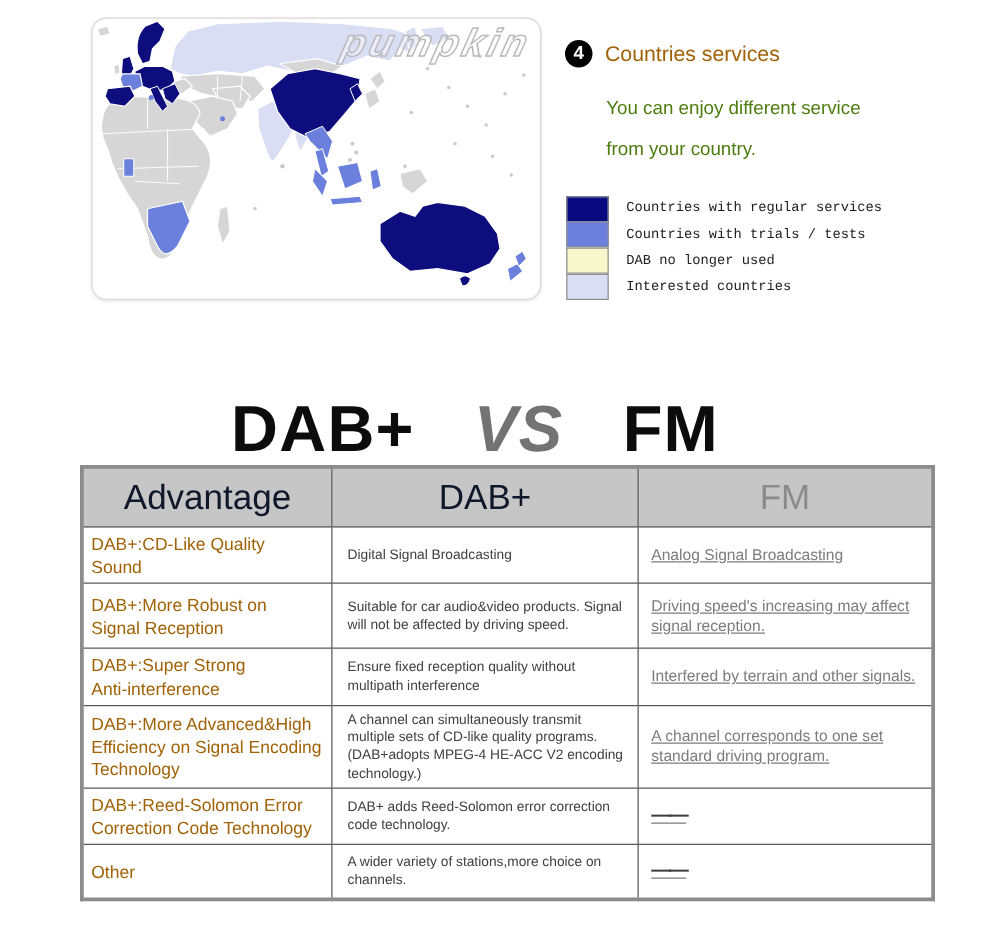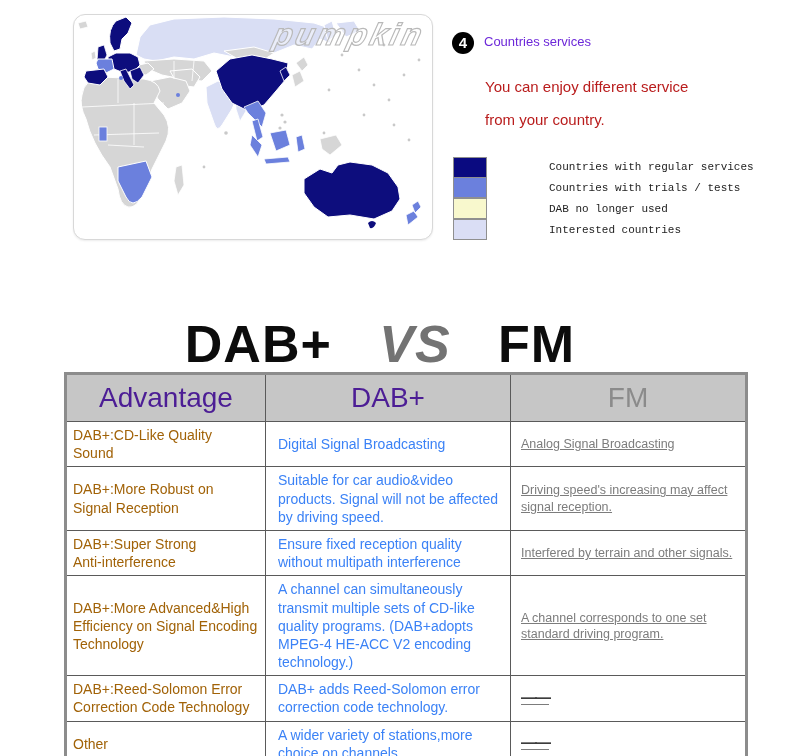--- a/index.html
+++ b/index.html
@@ -10,44 +10,44 @@
   .map-panel{left:73px; top:14px; width:358px; height:224px; background:#fff;
              border:1px solid #d8d8d8; border-radius:12px; box-shadow:0 1px 2px rgba(0,0,0,.08); overflow:hidden;}
   .map-panel svg{display:block; width:100%; height:100%;}
   .watermark{right:8px; top:2px; font-size:31px; font-weight:bold; font-style:italic;
              letter-spacing:3px; color:rgba(255,255,255,.45); -webkit-text-stroke:1.2px #b9b9b9;
              transform:skewX(-14deg); font-family:"Liberation Sans", sans-serif; pointer-events:none;}
 
   
   .badge{left:452px; top:32px; width:22px; height:22px; border-radius:50%; background:#000;
          color:#fff; font-weight:bold; font-size:15px; line-height:22px; text-align:center;}
-  .heading{left:484px; top:34px; font-size:13px; color:#6d28d9;}
-  .desc{left:485px; top:70px; font-size:15px; color:#b91c1c; line-height:33px;}
+  .heading{left:484px; top:34px; font-size:17px; color:#a16207;}
+  .desc{left:485px; top:70px; font-size:15px; color:#4d7c0f; line-height:33px;}
 
   .legend{left:453px; top:157px;}
-  .legend-row{display:flex; align-items:stretch; height:21px;gap:48px;}
+  .legend-row{display:flex; align-items:stretch; height:21px;}
   .legend-swatch{width:34px; height:21px; border:1px solid #8f8f8f; box-sizing:border-box; margin-top:-1px;}
   .legend-row:first-child .legend-swatch{margin-top:0;}
   .legend-label{font-family:"Liberation Mono", monospace; font-size:11px; color:#1d1d1d;
                 line-height:21px; padding-left:14px; white-space:nowrap;}
 
   
   .vs-title{left:0; top:314px; width:760px; text-align:center; font-size:52px; font-weight:bold; letter-spacing:1px;}
   .vs-title .dark{color:#0c0c0c;}
   .vs-title .mid{color:#737373; margin:0 32px;font-style:italic;}
 
   
   table.cmp{position:absolute; left:64px; top:372px; width:681px; border-collapse:collapse;
             table-layout:fixed; border:3px solid #8c8c8c;}
   table.cmp th, table.cmp td{border:1px solid #5a5a5a; vertical-align:middle; box-sizing:border-box;}
-  table.cmp th{background:#c6c6c6; font-size:28px; font-weight:normal; color:#4c1d95; height:48px;}
+  table.cmp th{background:#c6c6c6; font-size:28px; font-weight:normal; color:#0f172a; height:48px;}
   table.cmp th.fm{color:#8b8b8b;}
   col.c1{width:200px;} col.c2{width:245px;} col.c3{width:236px;}
   td.adv{font-size:14px; color:#a16207; padding:4px 5px 4px 6px; white-space:pre-line; line-height:1.3;}
-  td.dab{font-size:14px; color:#3b82f6; padding:4px 8px 4px 12px; line-height:1.3;}
+  td.dab{font-size:11px; color:#404040; padding:4px 8px 4px 12px; line-height:1.3;}
   td.fmc{font-size:12.5px; color:#7c7c7c; padding:4px 8px 4px 10px; line-height:1.3;text-decoration:underline;}
   td .dash{color:#3c3c3c; font-size:16px; font-weight:bold; letter-spacing:-2px;}
 </style>
 </head>
 <body>
 
 <div class="abs map-panel">
   <svg viewBox="0 0 358 224">
 
     <path fill="#d9def4" stroke="#fff" stroke-width="1" d="M62,40 L66,22 L76,10 L100,4 L150,2 L200,4 L240,8 L258,14 L256,28 L246,24 L238,34 L220,30 L200,38 L180,34 L160,42 L140,38 L120,44 L100,42 L82,46 L70,44 Z"></path>

